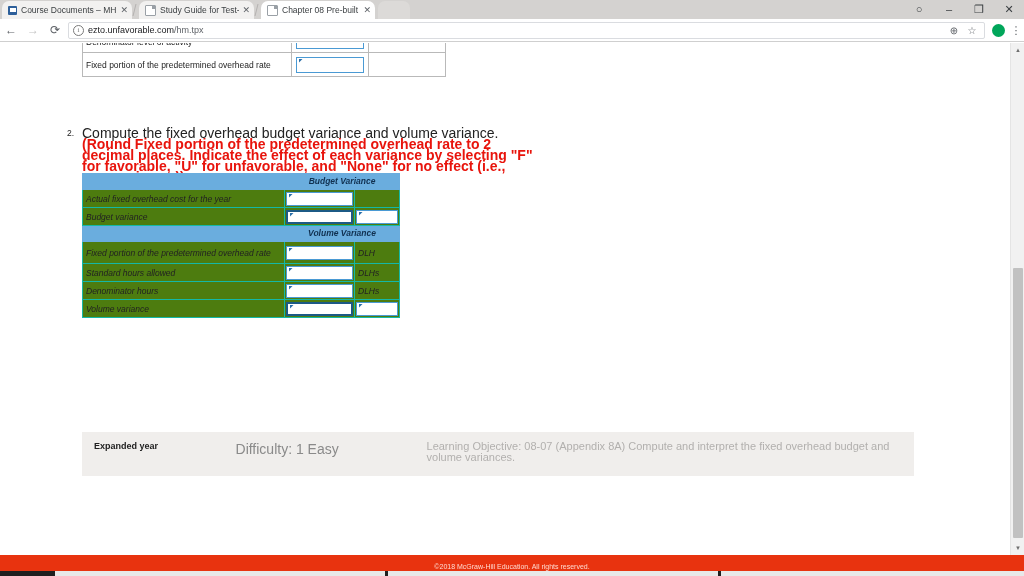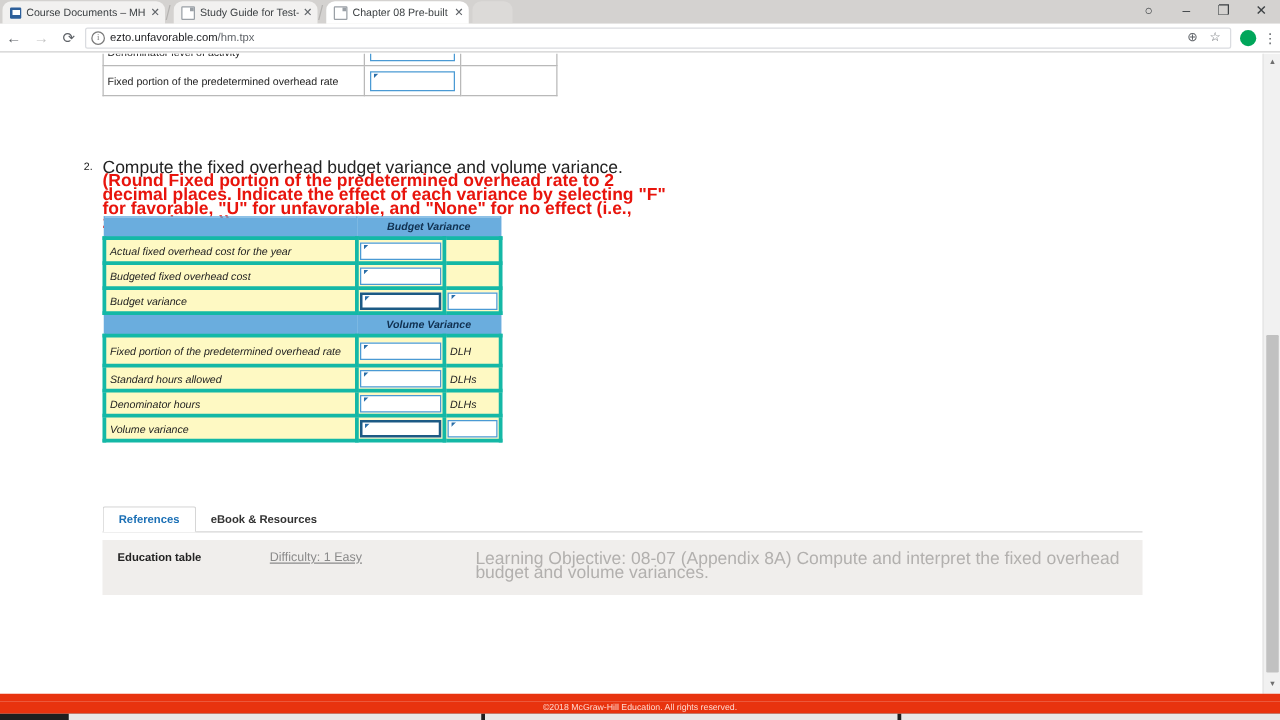--- a/index.html
+++ b/index.html
@@ -270,24 +270,24 @@
     top: 130px;
     width: 317px;
     font-style: italic;
   }
   table.vtable {
     border-collapse: collapse;
     table-layout: fixed;
     width: 317px;
   }
   table.vtable td {
-    border: 3px solid #14b8a6;
+    border: 1px solid #14b8a6;
     padding: 0;
     vertical-align: middle;
-    background: #fef9c3;
+    background: #4d7c0f;
   }
   .col-label { width: 202px; }
   .col-input { width: 70px; }
   .col-unit  { width: 45px; }
 
   .hdr-band td {
     background: #6aadde !important;
     border: 1px solid #6aadde !important;
     height: 15px;
   }
@@ -373,27 +373,26 @@
   .ref-col-1 {
     width: 175px;
     padding-left: 12px;
     box-sizing: border-box;
     font-size: 9px;
     font-weight: bold;
     color: #222;
   }
   .ref-col-2 {
     width: 220px;
-    font-size: 10px;
+    font-size: 14px;
     color: #8a8a8a;
-    text-decoration: underline;
   }
   .ref-col-3 {
     flex: 1 1 auto;
-    font-size: 14px;
+    font-size: 11px;
     color: #b2b0ae;
     line-height: 11px;
     padding-right: 6px;
   }
 
   .checkwork {
     position: absolute;
     left: 67px; top: 465px;
     font-size: 9px;
     color: #1a5fa8;
@@ -573,33 +572,20 @@
           <td>
             <div class="inputbox">
                   <span class="caret"></span>
                 </div>
           </td>
           <td>
             <div class="unit"></div>
           </td>
         </tr>
 
-        <tr>
-          <td class="cell-pad">
-            <div class="rowlabel">Budgeted fixed overhead cost</div>
-          </td>
-          <td>
-            <div class="inputbox">
-                  <span class="caret"></span>
-                </div>
-          </td>
-          <td>
-            <div class="unit"></div>
-          </td>
-        </tr>
 
         <tr>
           <td class="cell-pad">
             <div class="rowlabel">Budget variance</div>
           </td>
           <td>
             <div class="inputbox total">
                   <span class="caret"></span>
                 </div>
           </td>
@@ -671,27 +657,23 @@
           <td>
             <div class="inputbox">
                   <span class="caret"></span>
                 </div>
           </td>
         </tr>
       </tbody>
         </table>
     </div>
 
-    <div class="ref-tabs">
-      <div class="ref-tab active">References</div>
-      <div class="ref-tab">eBook &amp; Resources</div>
-    </div>
 
     <div class="ref-panel">
-      <div class="ref-col-1">Education table</div>
+      <div class="ref-col-1">Expanded year</div>
       <div class="ref-col-2">Difficulty: 1 Easy</div>
       <div class="ref-col-3">Learning Objective: 08-07 (Appendix 8A) Compute and interpret the fixed overhead budget and volume variances.</div>
     </div>
 
     <div class="checkwork">Check my work</div>
   </div>
 
   <div class="scrollbar">
     <div class="sb-arrow">▲</div>
     <div class="sb-thumb"></div>

